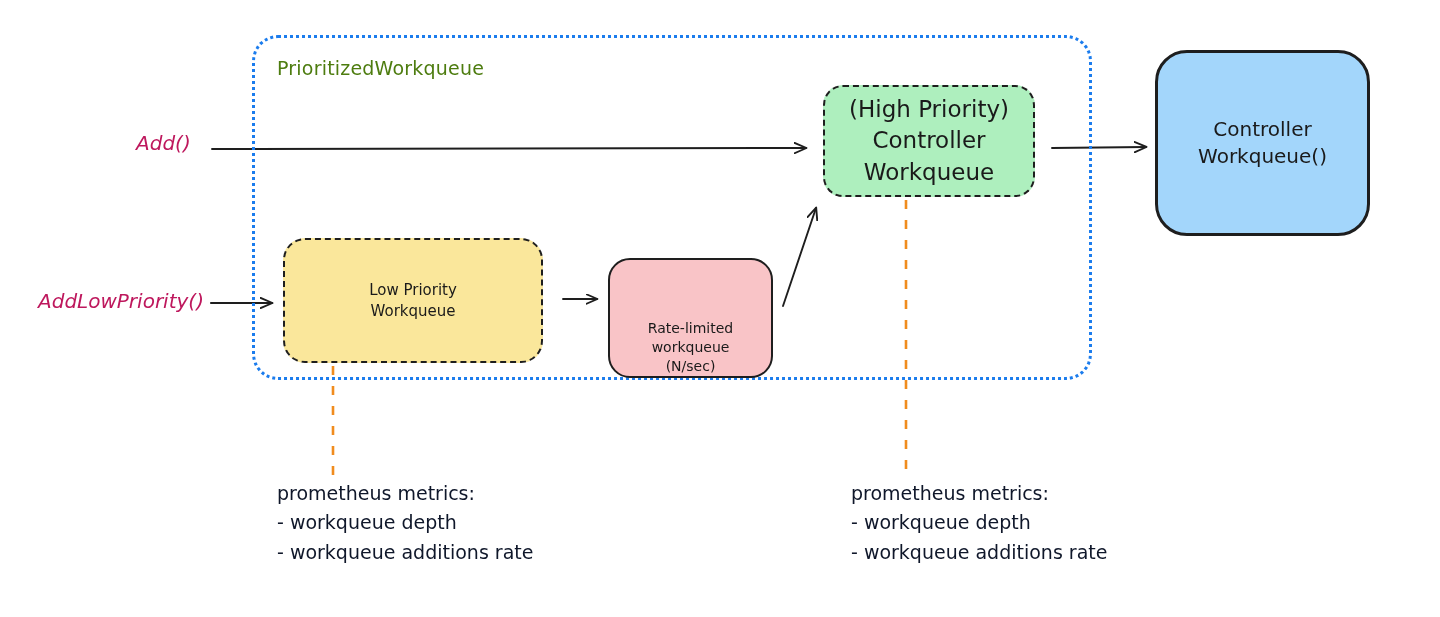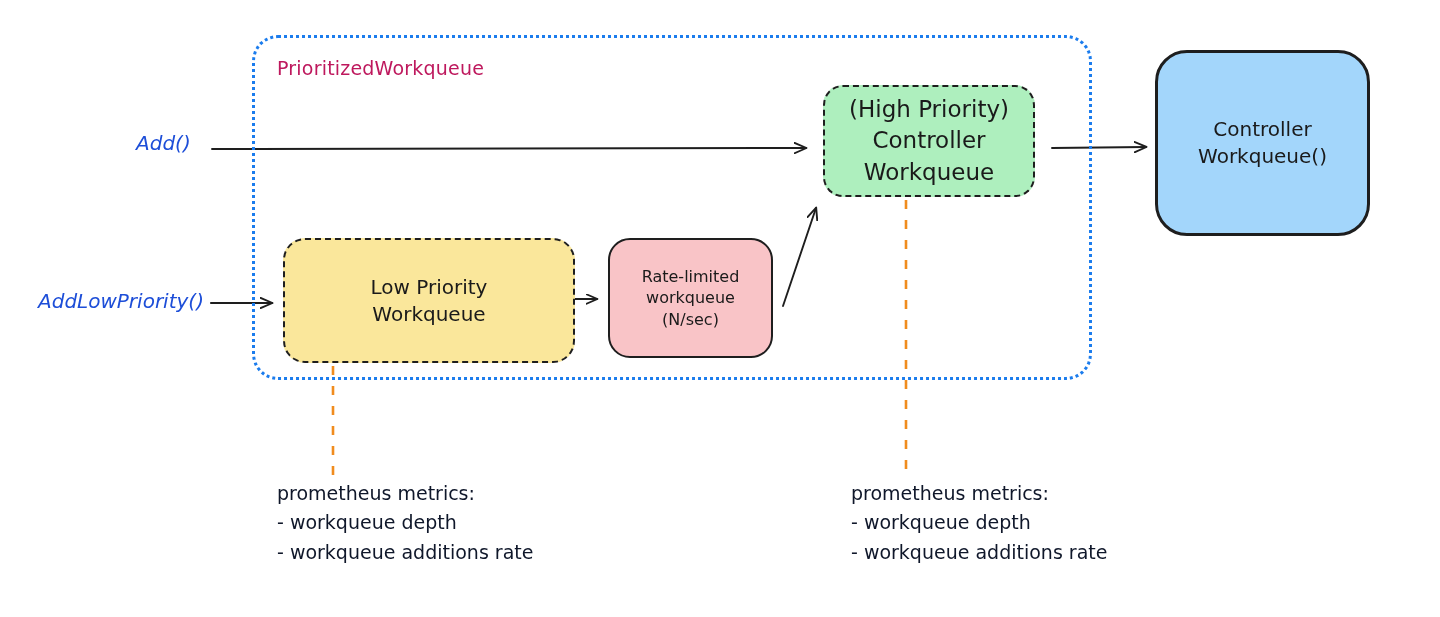--- a/index.html
+++ b/index.html
@@ -37,32 +37,33 @@
     line-height: 1.35;
     z-index: 3;
   }
   .node .line {
     display: block;
     white-space: nowrap;
   }
 
   
   #node-low-priority-workqueue {
-    left: 283px; top: 238px; width: 292px; height: 125px;
+    left: 283px; top: 238px; width: 260px; height: 125px;
     background: #FAE79B;
     border: 2.5px dashed #1e1e1e;
     border-radius: 22px;
-    font-size: 20px;
+    font-size: 15px;
   }
   #node-rate-limited-consumer {
-    left: 608px; top: 238px; width: 165px; height: 120px;
+    left: 608px; top: 258px; width: 165px; height: 120px;
     background: #F9C4C7;
     border: 2.5px solid #1e1e1e;
     border-radius: 22px;
-    font-size: 16px;
+    font-size: 14px;
+    justify-content: flex-end;
   }
   #node-high-priority-workqueue {
     left: 823px; top: 85px; width: 212px; height: 112px;
     background: #AEEFBE;
     border: 2.5px dashed #1e1e1e;
     border-radius: 20px;
     font-size: 23px;
   }
   #node-controller-reconcile {
     left: 1155px; top: 50px; width: 215px; height: 186px;
@@ -78,35 +79,35 @@
     left: 252px; top: 35px;
     width: 840px; height: 345px;
     border: 3px dotted #1b7ced;
     border-radius: 26px;
     box-sizing: border-box;
     z-index: 1;
   }
   #group-label {
     position: absolute;
     left: 277px; top: 57px;
-    color: #be185d;
+    color: #4d7c0f;
     font-size: 19px;
     font-family: "DejaVu Sans", sans-serif;
     letter-spacing: 0.2px;
     z-index: 4;
     white-space: nowrap;
   }
 
   
   .edge-label {
     position: absolute;
     font-family: "DejaVu Sans", sans-serif;
     font-style: italic;
     font-size: 20px;
-    color: #1d4ed8;
+    color: #be185d;
     white-space: nowrap;
     z-index: 4;
   }
   #label-add {
     left: 136px; top: 131px;
   }
   #label-add-low-priority {
     left: 38px; top: 289px;
   }
 

